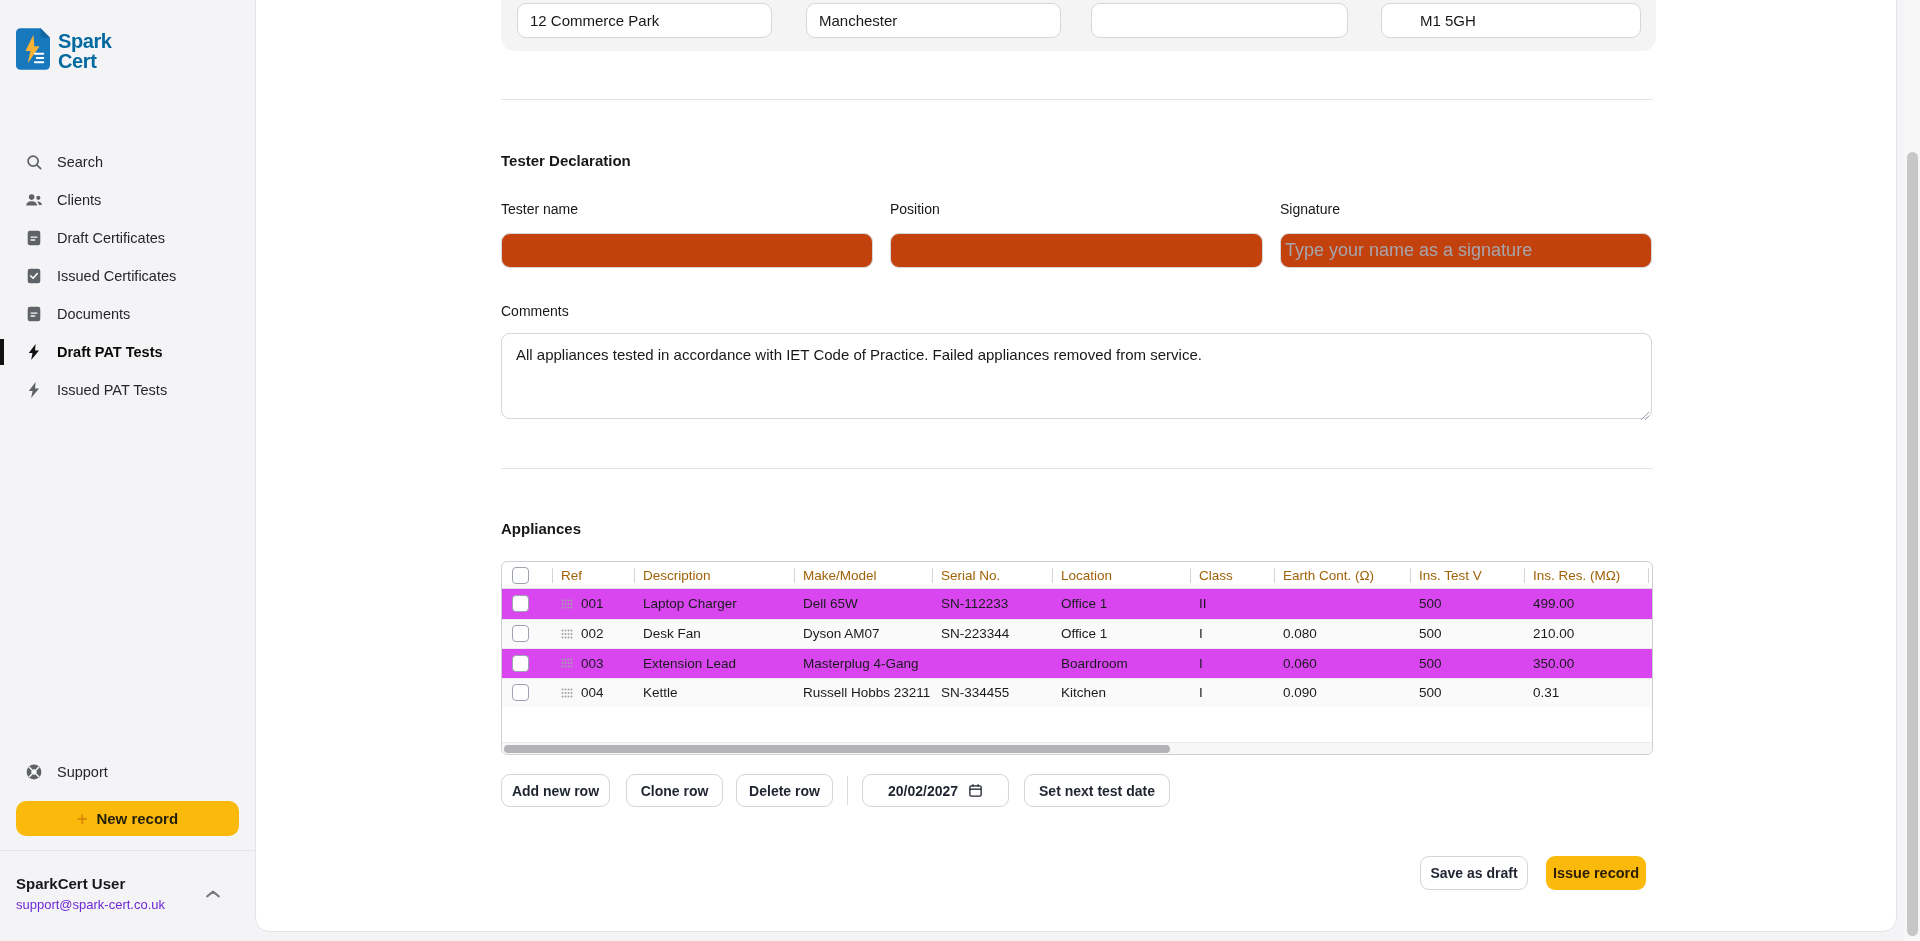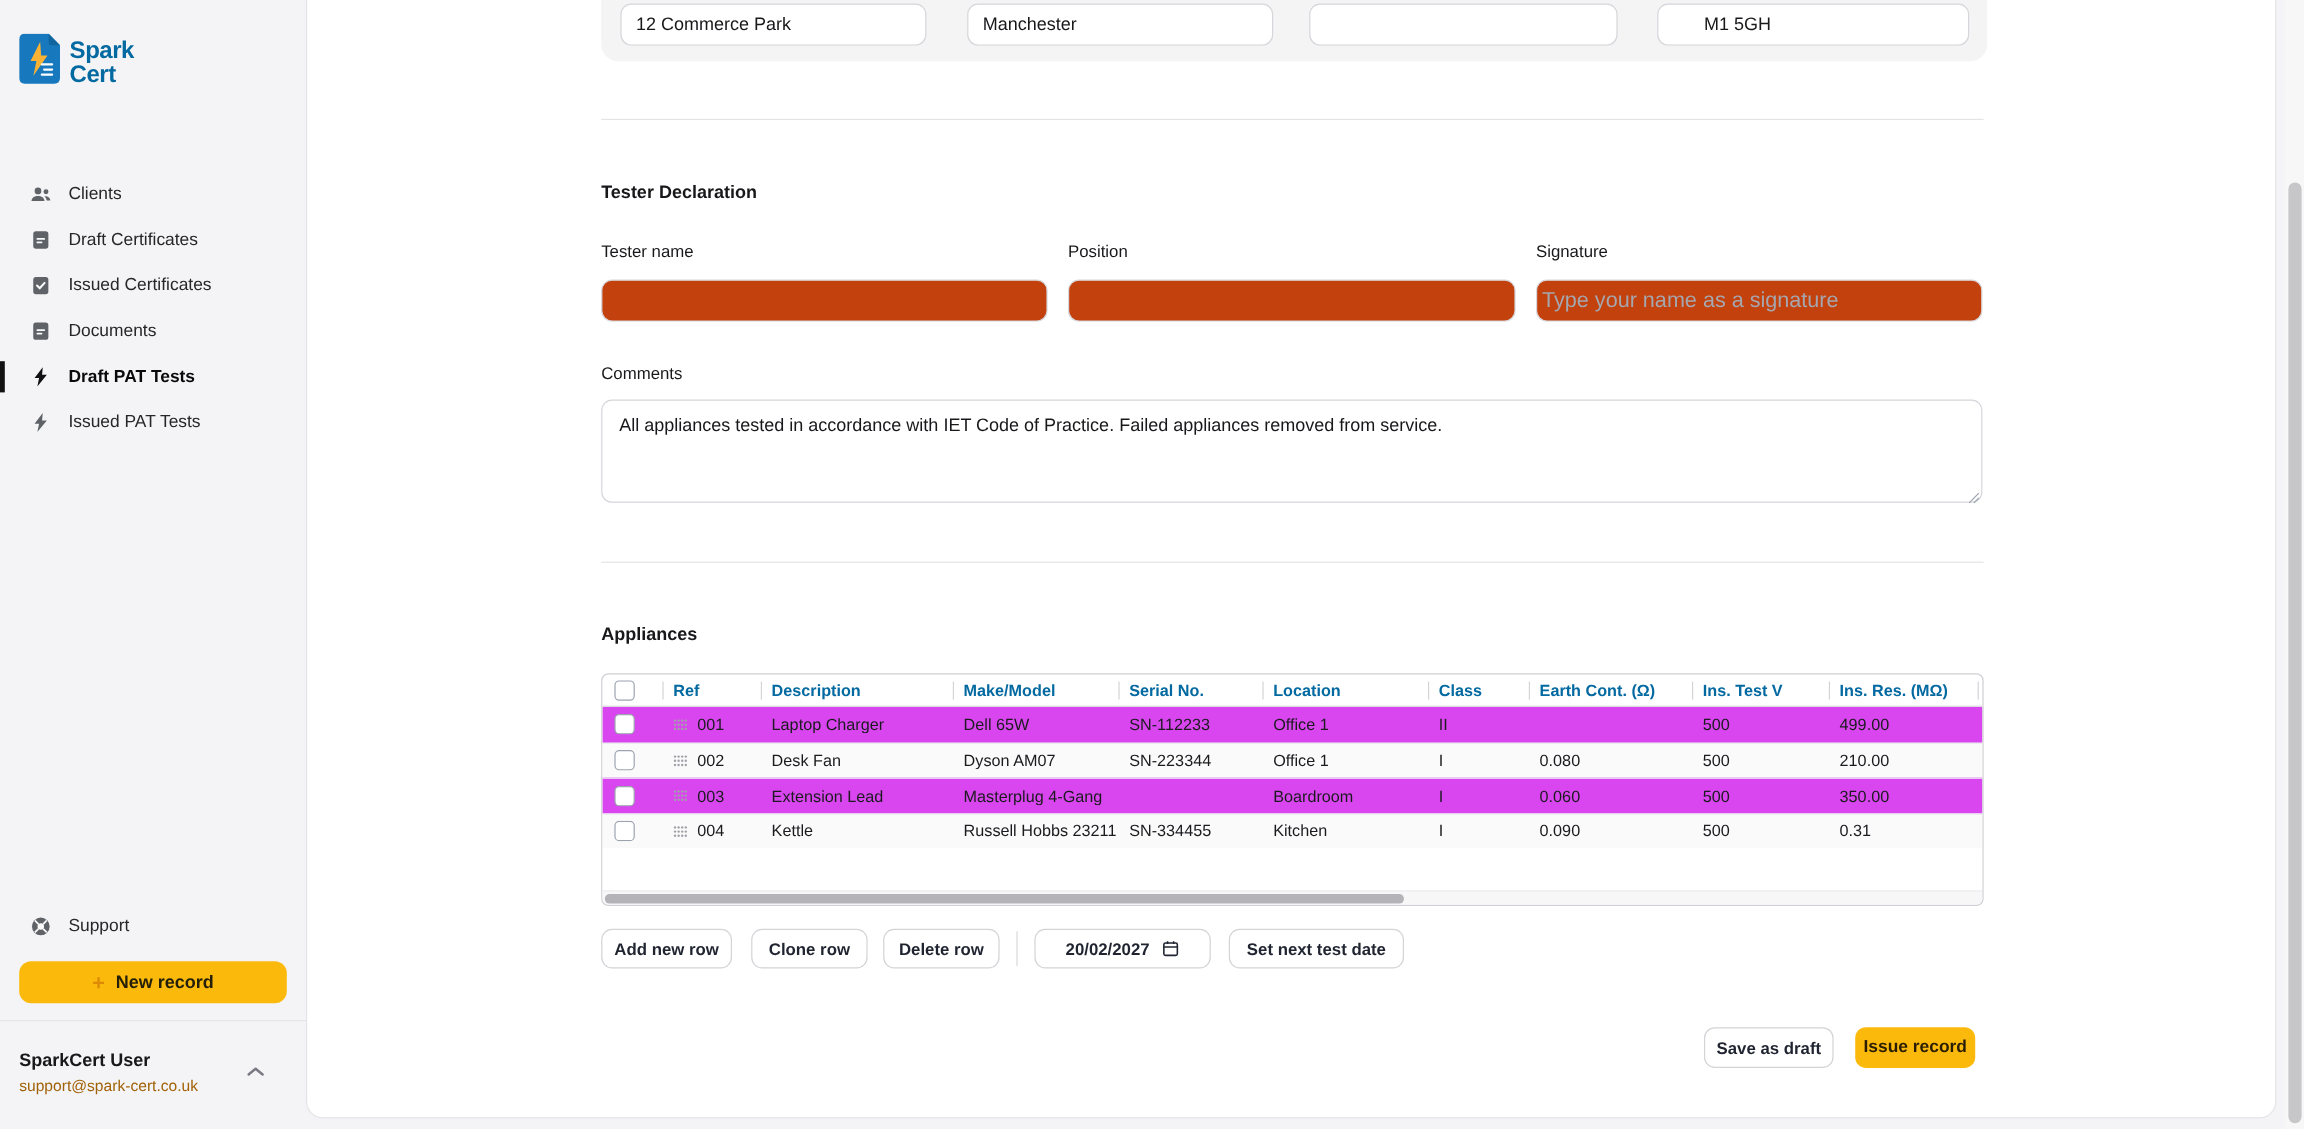--- a/index.html
+++ b/index.html
@@ -41,21 +41,21 @@
   .new-record-btn {
     left:16px; top:801px; width:223px; height:35px;
     background:var(--accent); border:none; border-radius:10px;
     display:flex; align-items:center; justify-content:center; gap:9px;
     font-family:inherit; font-size:15px; font-weight:700; color:#231f09; cursor:pointer;
   }
   .new-record-btn .plus { color:#dd8b07; font-size:18px; font-weight:700; line-height:1; }
   .sidebar-divider { left:0; top:850px; width:255px; height:1px; background:#e6e6e9; }
   .user-block { left:0; top:869px; width:255px; height:56px; cursor:pointer; }
   .user-name  { position:absolute; left:16px; top:6px;  font-size:15px; font-weight:700; color:#18181b; }
-  .user-email { position:absolute; left:16px; top:28px; font-size:13px; color:#a16207; }
+  .user-email { position:absolute; left:16px; top:28px; font-size:13px; color:#6d28d9; }
   .user-chevron { position:absolute; left:206px; top:16px; width:14px; height:10px; }
 
   
   .top-card {
     left:501px; top:-16px; width:1155px; height:67px;
     background:#f4f4f5; border-radius:14px;
   }
   .field-input {
     position:absolute; top:19px; height:35px;
     background:#fff; border:1px solid #d6d6db; border-radius:9px;
@@ -89,21 +89,21 @@
     display:flex; flex-direction:column; overflow:hidden;
   }
   .tgrid {
     display:grid;
     grid-template-columns:50px 82px 160px 138px 120px 138px 84px 136px 114px auto;
     align-items:center;
   }
   .thead { height:27px; border-bottom:1px solid #d9d9de; position:relative; }
   .th {
     position:relative; height:100%; display:flex; align-items:center;
-    padding-left:9px; font-size:13.5px; font-weight:700; color:#0369a1; white-space:nowrap;
+    padding-left:9px; font-size:13.5px; font-weight:400; color:#a16207; white-space:nowrap;
   }
   .th.sep::before, .hsep-end {
     content:""; position:absolute; left:0; top:6px; width:1px; height:15px; background:#d4d4d8;
   }
   .hsep-end { left:auto; right:3px; top:6px; }
   .trow { height:29.5px; border-top:1px solid #ececee; background:#d946ef; }
   .trow:first-child { border-top:none; }
   .trow:nth-child(even) { background:#fafafa; }
   .td { padding-left:9px; font-size:13.5px; color:#1b1b1f; white-space:nowrap; overflow:hidden; }
   .cell-check { display:flex; justify-content:flex-start; padding-left:10px; }
@@ -161,20 +161,29 @@
         <rect x="19" y="35" width="11" height="2" rx="1" fill="#fff"></rect>
       </svg>
     </span>
     <span class="logo-text">
       <div>Spark</div>
       <div>Cert</div>
     </span>
   </div>
 
   <div class="abs nav">
+    <div class="nav-item">
+      <span class="nicon">
+        <svg viewBox="0 0 20 20" width="18" height="18">
+            <circle cx="9" cy="9" r="5.6" fill="none" stroke="currentColor" stroke-width="1.9"></circle>
+            <line x1="13.4" y1="13.4" x2="17.4" y2="17.4" stroke="currentColor" stroke-width="1.9" stroke-linecap="round"></line>
+          </svg>
+      </span>
+      <span>Search</span>
+    </div>
     <div class="nav-item">
       <span class="nicon">
         <svg viewBox="0 0 20 20" width="18" height="18" fill="currentColor">
             <circle cx="7.4" cy="6.8" r="3.1"></circle>
             <path d="M1.4 16.2c0-3.2 2.8-4.8 6-4.8s6 1.6 6 4.8z"></path>
             <circle cx="14.8" cy="7.6" r="2.3"></circle>
             <path d="M15 11.6c2.3.4 3.8 1.7 3.8 4h-3.4c-.2-1.7-.9-3-2.2-3.7z"></path>
           </svg>
       </span>
       <span>Clients</span>

